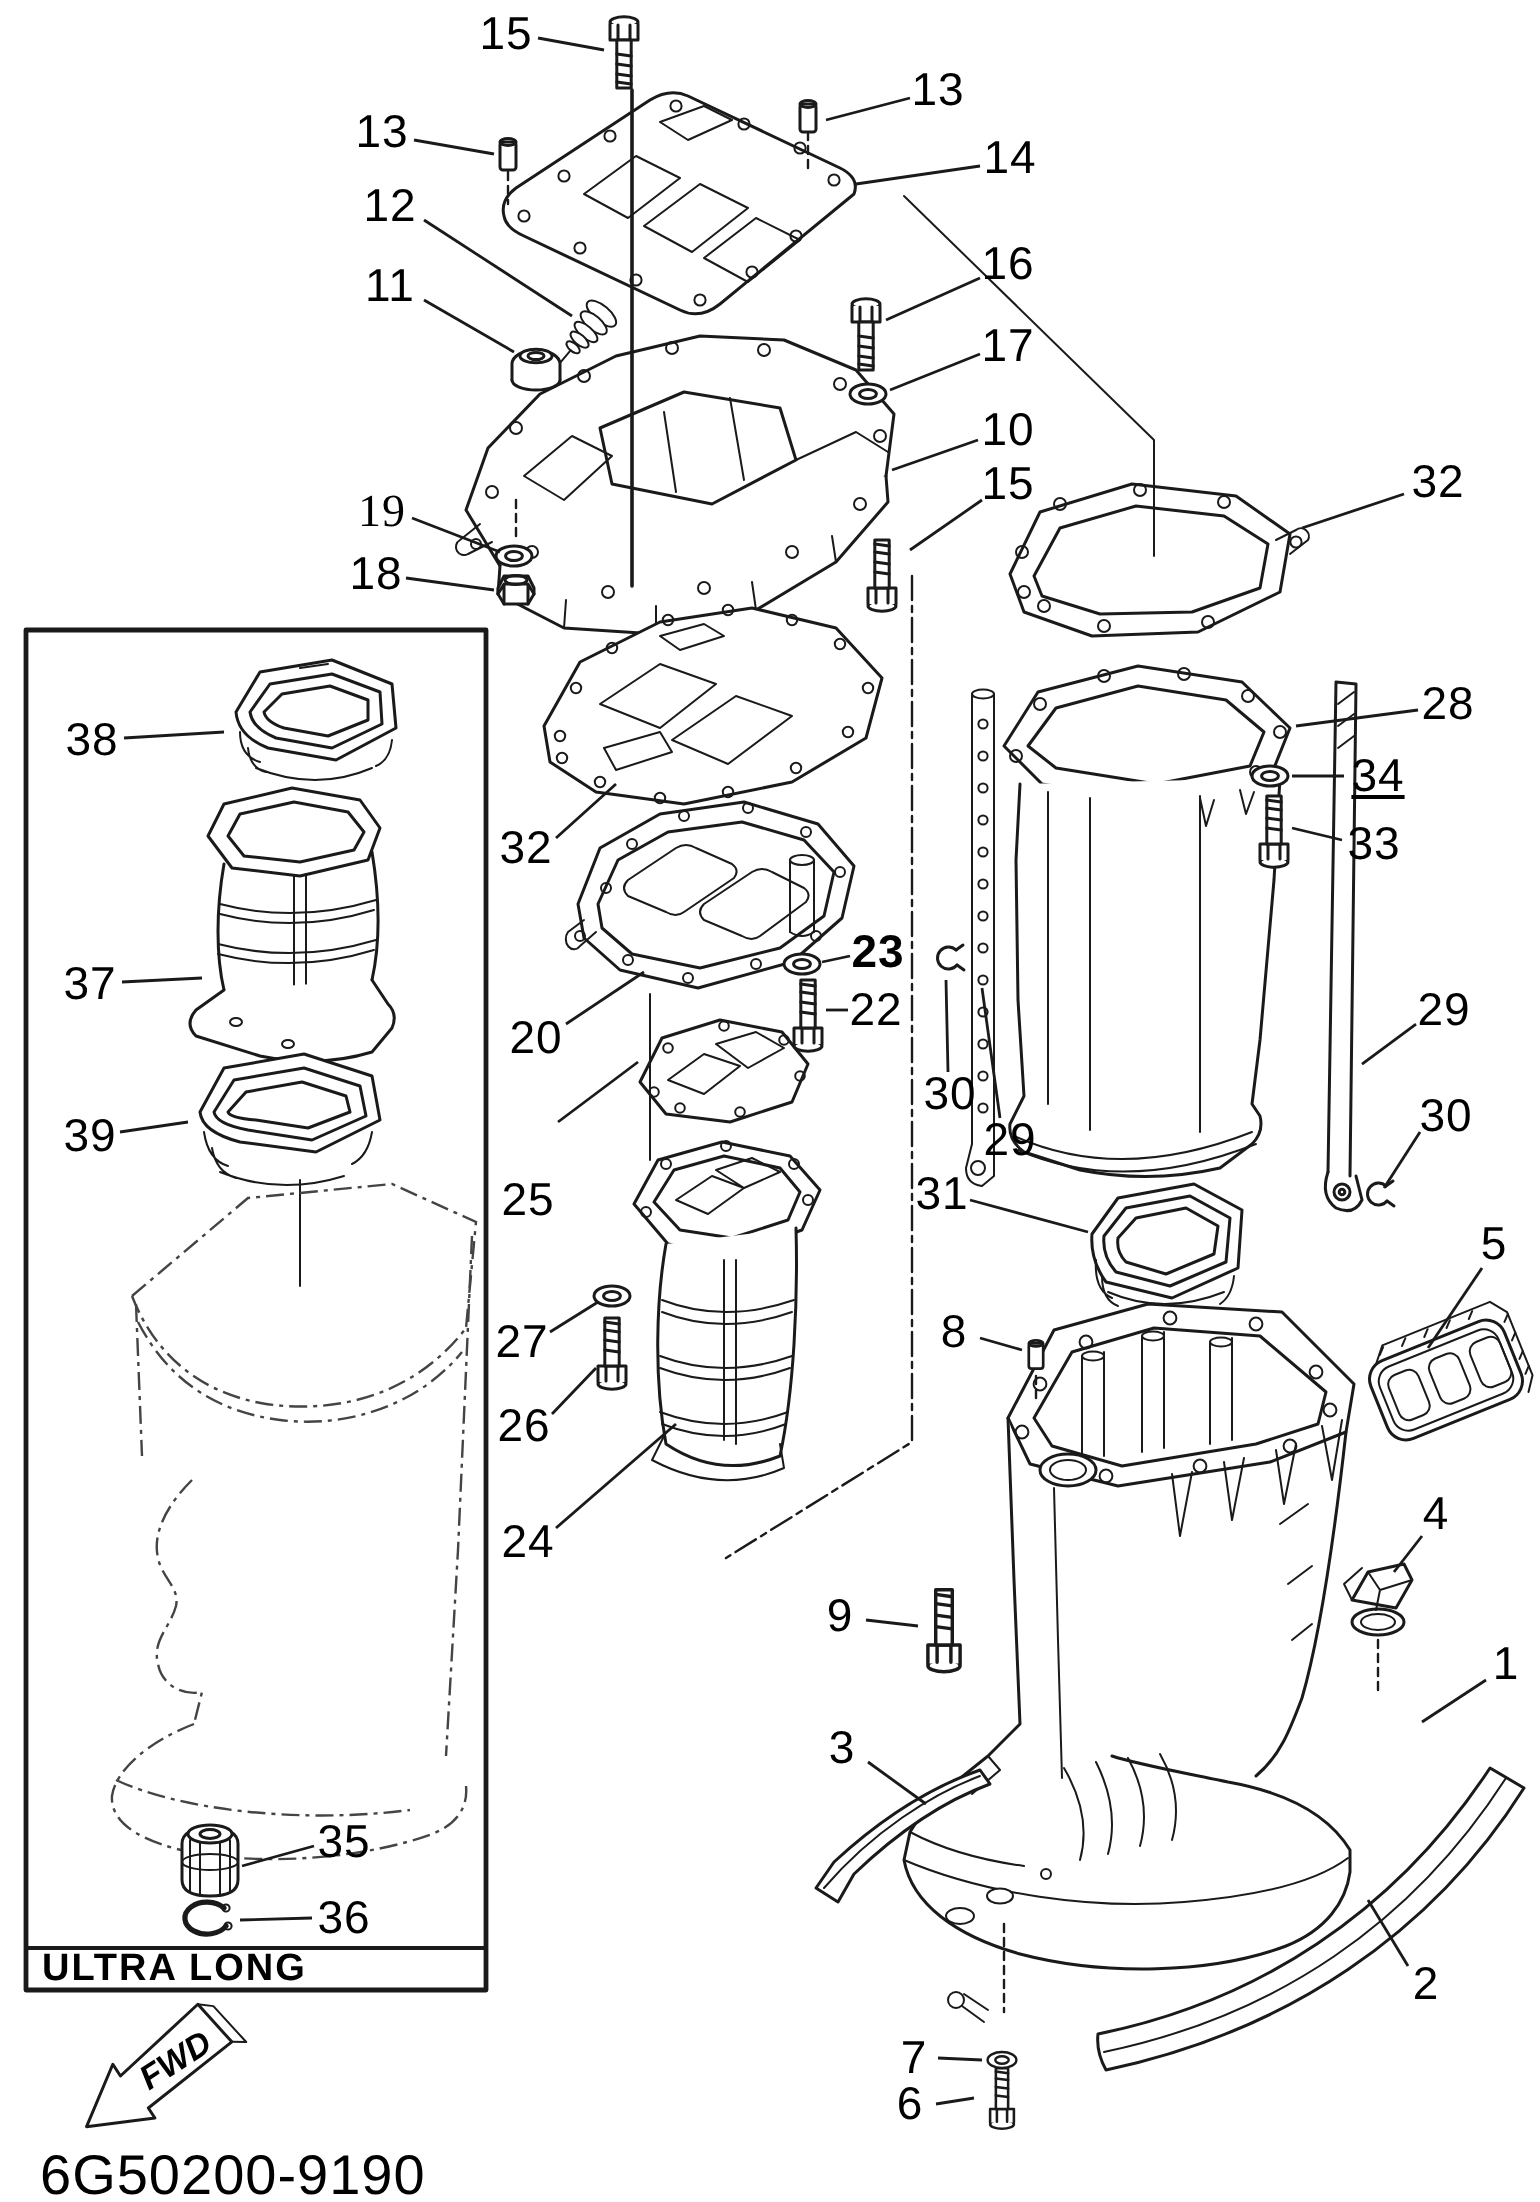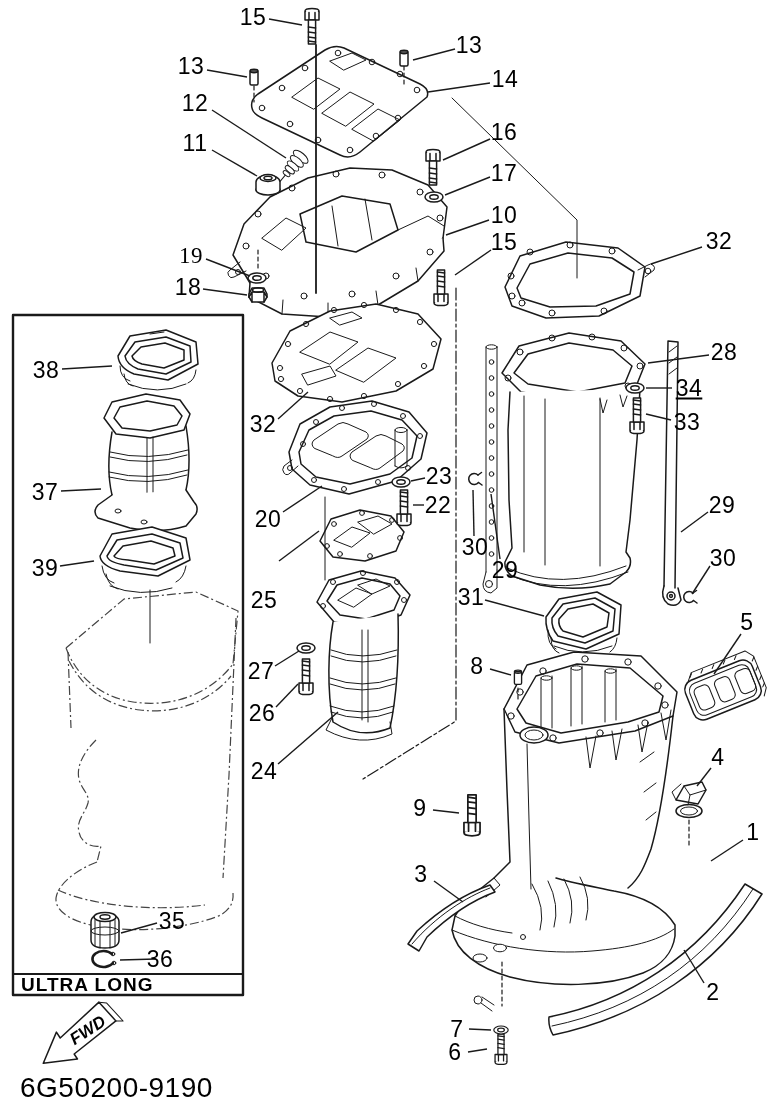--- a/index.html
+++ b/index.html
@@ -462,41 +462,41 @@
       <div class="callout" style="left: 719px; top: 241px;">32</div>
       <div class="callout" style="left: 504px; top: 242px;">15</div>
       <div class="callout" style="left: 191px; top: 256px; font-family: Liberation Serif, serif;">19</div>
       <div class="callout" style="left: 188px; top: 287px;">18</div>
       <div class="callout" style="left: 724px; top: 352px;">28</div>
       <div class="callout" style="left: 689px; top: 388px; text-decoration: underline;">34</div>
       <div class="callout" style="left: 687px; top: 422px;">33</div>
       <div class="callout" style="left: 46px; top: 370px;">38</div>
       <div class="callout" style="left: 263px; top: 424px;">32</div>
       <div class="callout" style="left: 45px; top: 492px;">37</div>
-      <div class="callout" style="left: 439px; top: 476px;">23</div>
+      <div class="callout" style="left: 439px; top: 476px; font-weight: bold;">23</div>
       <div class="callout" style="left: 268px; top: 519px;">20</div>
       <div class="callout" style="left: 438px; top: 505px;">22</div>
       <div class="callout" style="left: 722px; top: 505px;">29</div>
       <div class="callout" style="left: 264px; top: 600px; text-align: right;">25</div>
       <div class="callout" style="left: 45px; top: 568px;">39</div>
       <div class="callout" style="left: 475px; top: 547px;">30</div>
       <div class="callout" style="left: 505px; top: 570px;">29</div>
       <div class="callout" style="left: 723px; top: 558px;">30</div>
       <div class="callout" style="left: 471px; top: 597px;">31</div>
       <div class="callout" style="left: 747px; top: 622px;">5</div>
       <div class="callout" style="left: 477px; top: 666px;">8</div>
       <div class="callout" style="left: 261px; top: 671px;">27</div>
       <div class="callout" style="left: 262px; top: 713px;">26</div>
       <div class="callout" style="left: 264px; top: 771px; text-align: right;">24</div>
       <div class="callout" style="left: 420px; top: 808px;">9</div>
       <div class="callout" style="left: 718px; top: 757px;">4</div>
       <div class="callout" style="left: 753px; top: 832px;">1</div>
       <div class="callout" style="left: 421px; top: 874px;">3</div>
       <div class="callout" style="left: 172px; top: 921px;">35</div>
-      <div class="callout" style="left: 160px; top: 959px;">36</div>
+      <div class="callout" style="left: 172px; top: 959px;">36</div>
       <div class="callout" style="left: 713px; top: 992px;">2</div>
       <div class="callout" style="left: 457px; top: 1029px;">7</div>
       <div class="callout" style="left: 455px; top: 1052px;">6</div>
     </div>
 
 <div id="variant-label">ULTRA LONG</div>
 <div id="part-code">6G50200-9190</div>
 </div>
 
 </body></html>

